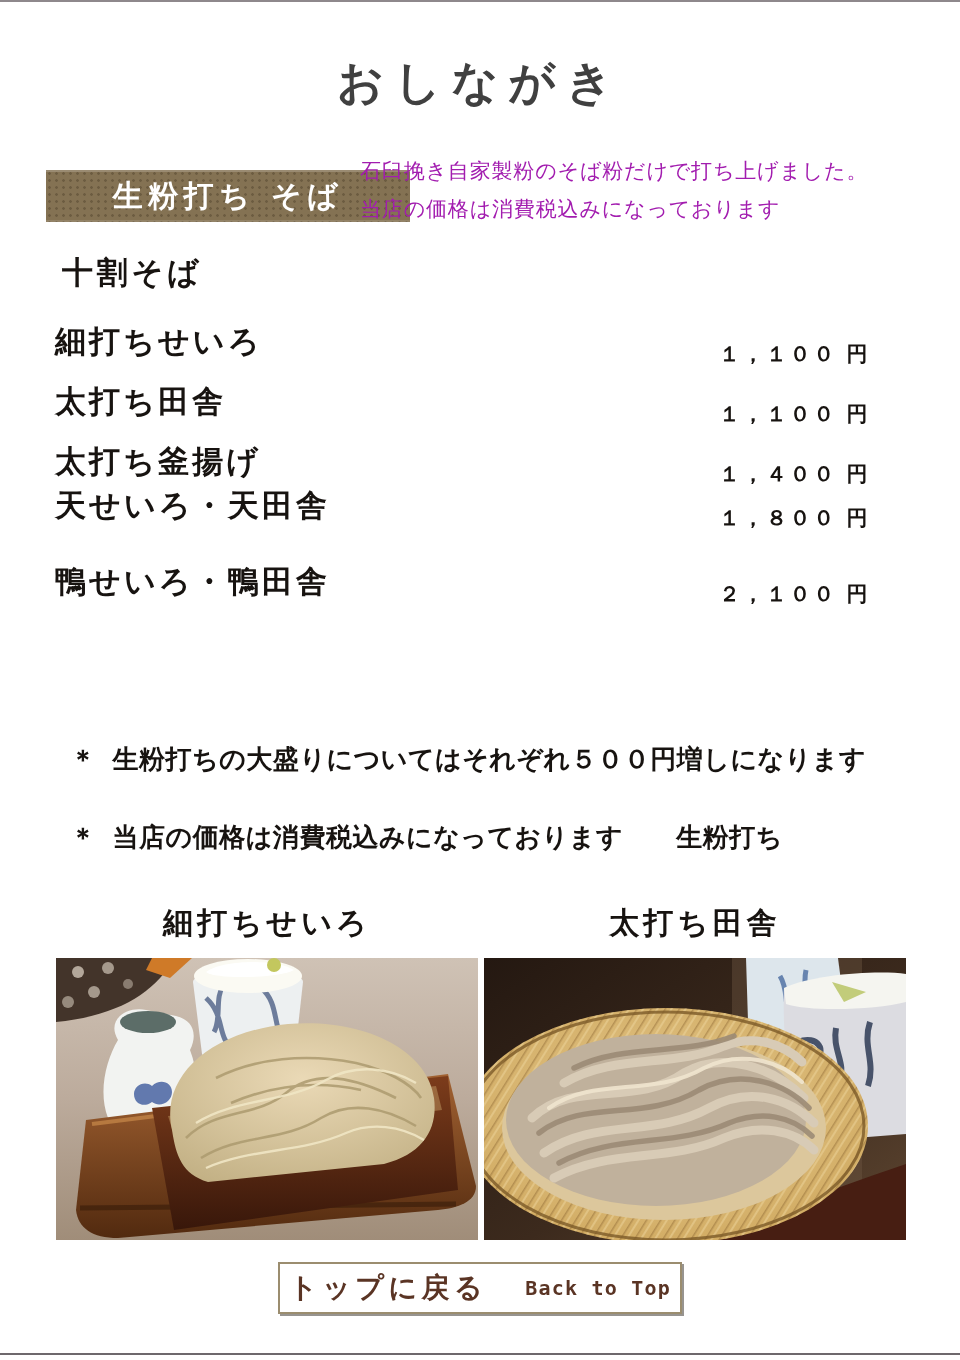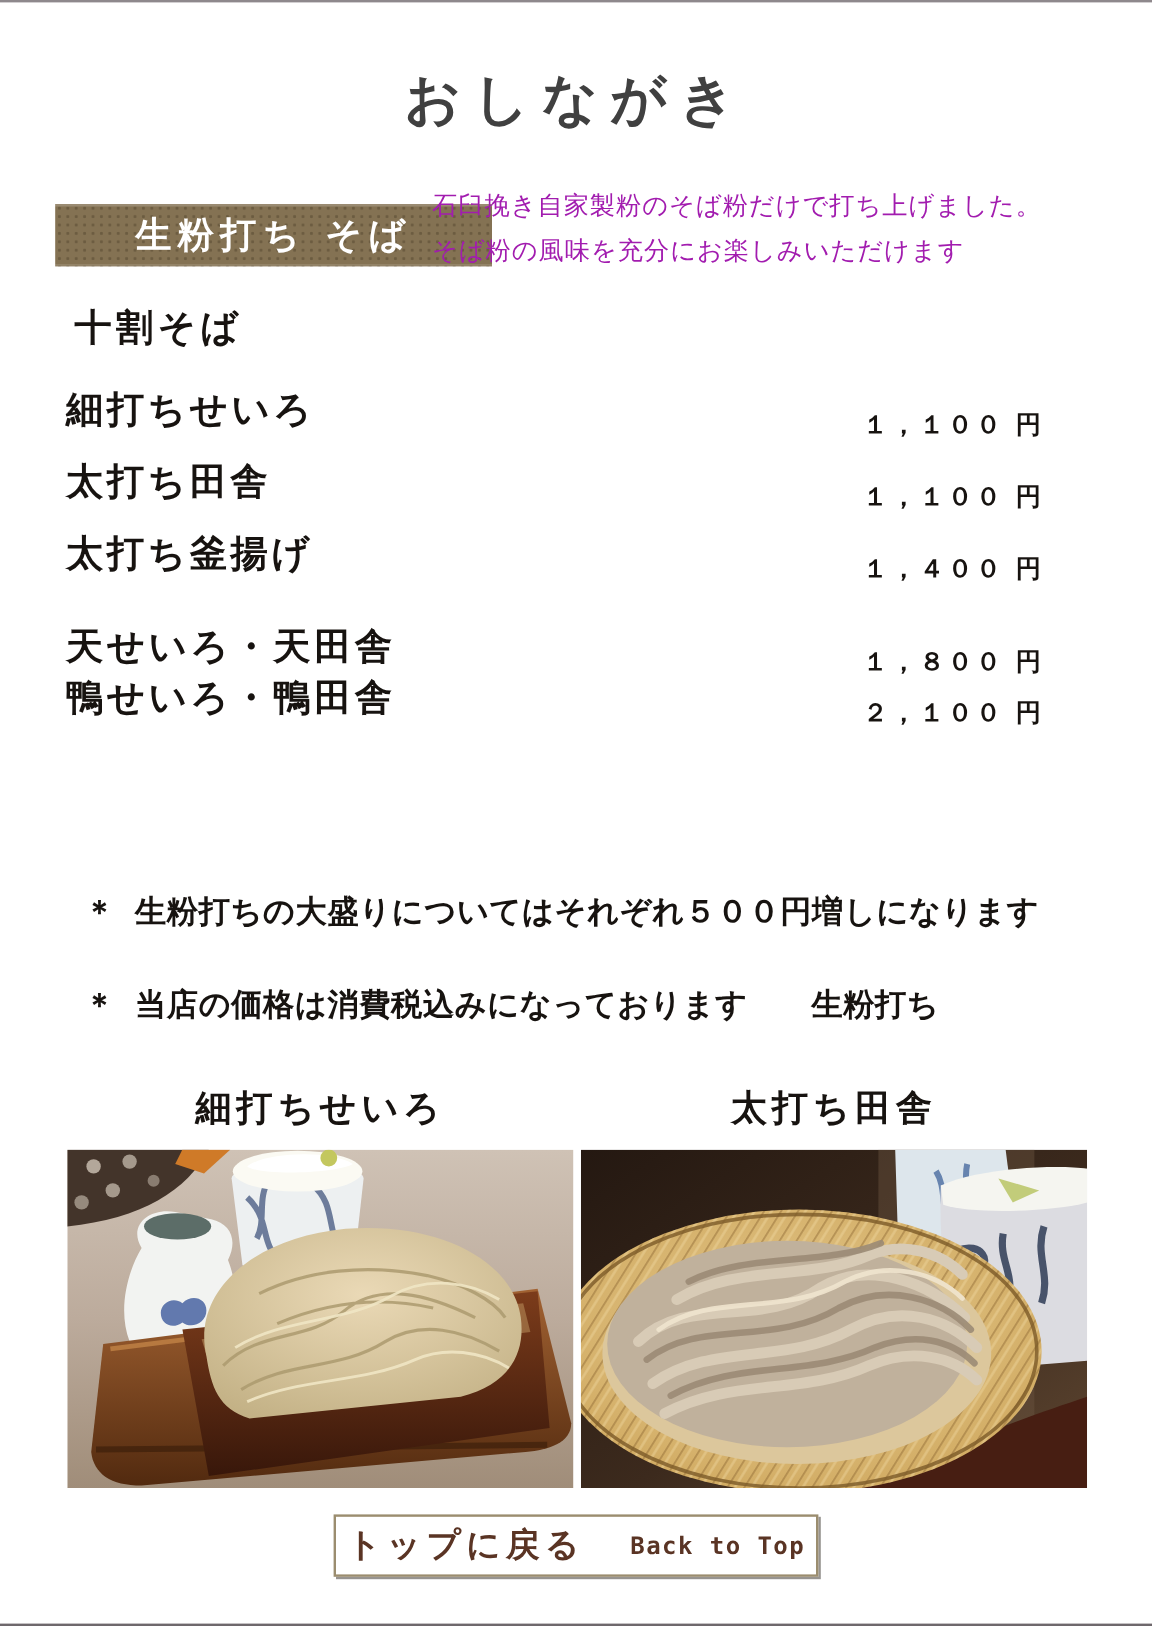--- a/index.html
+++ b/index.html
@@ -83,38 +83,38 @@
   <div class="edge-line top"></div>
 
   <div class="page-title">おしながき</div>
 
   <div class="section-banner">
     <span class="banner-text">生粉打ち そば</span>
   </div>
 
   <div class="section-desc">
     <div>石臼挽き自家製粉のそば粉だけで打ち上げました。</div>
-    <div>そば粉の風味を充分にお楽しみいただけます</div>
+    <div>当店の価格は消費税込みになっております</div>
   </div>
 
   <div class="menu-group-title">十割そば</div>
 
   <div class="menu-row" style="top:312px">
     <span class="item-name">細打ちせいろ</span>
     <span class="item-price">１，１００ 円</span>
   </div>
   <div class="menu-row" style="top:372px">
     <span class="item-name">太打ち田舎</span>
     <span class="item-price">１，１００ 円</span>
   </div>
   <div class="menu-row" style="top:432px">
     <span class="item-name">太打ち釜揚げ</span>
     <span class="item-price">１，４００ 円</span>
   </div>
-  <div class="menu-row" style="top:509px">
+  <div class="menu-row" style="top:476px">
     <span class="item-name">天せいろ・天田舎</span>
     <span class="item-price">１，８００ 円</span>
   </div>
   <div class="menu-row" style="top:552px">
     <span class="item-name">鴨せいろ・鴨田舎</span>
     <span class="item-price">２，１００ 円</span>
   </div>
 
   <div class="note-row" style="top:742px">
     <span class="note-marker">＊</span>

